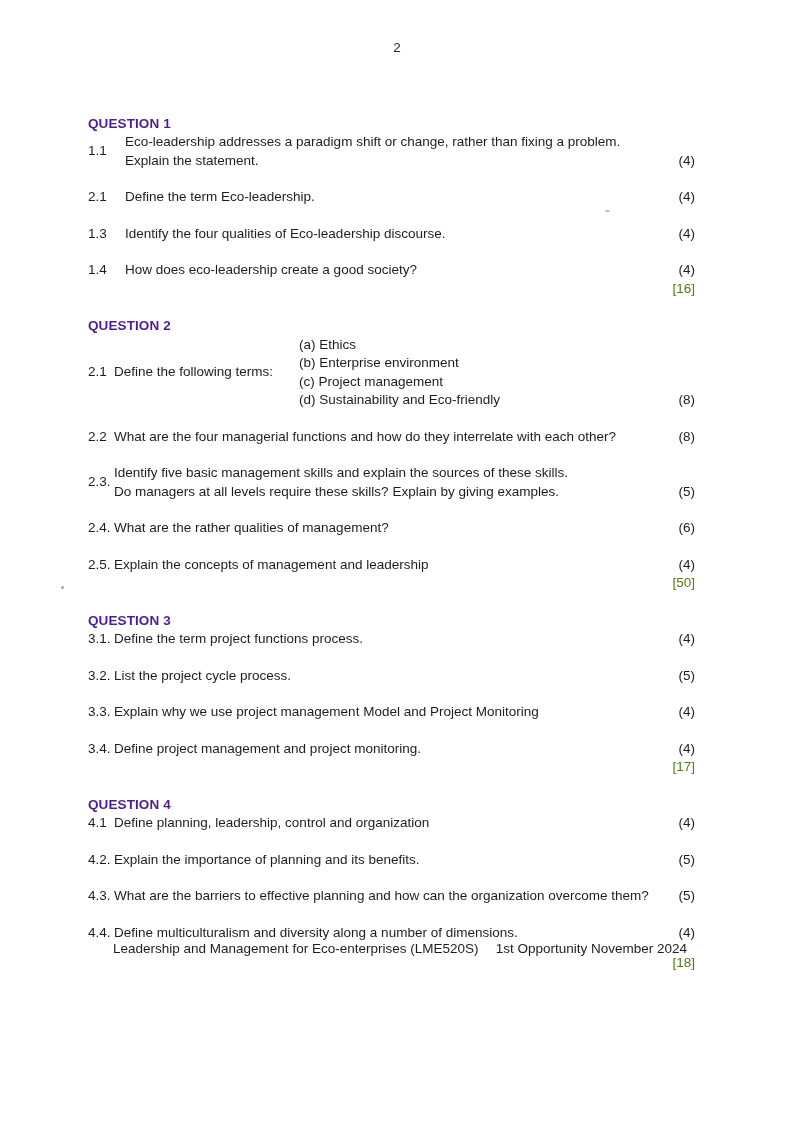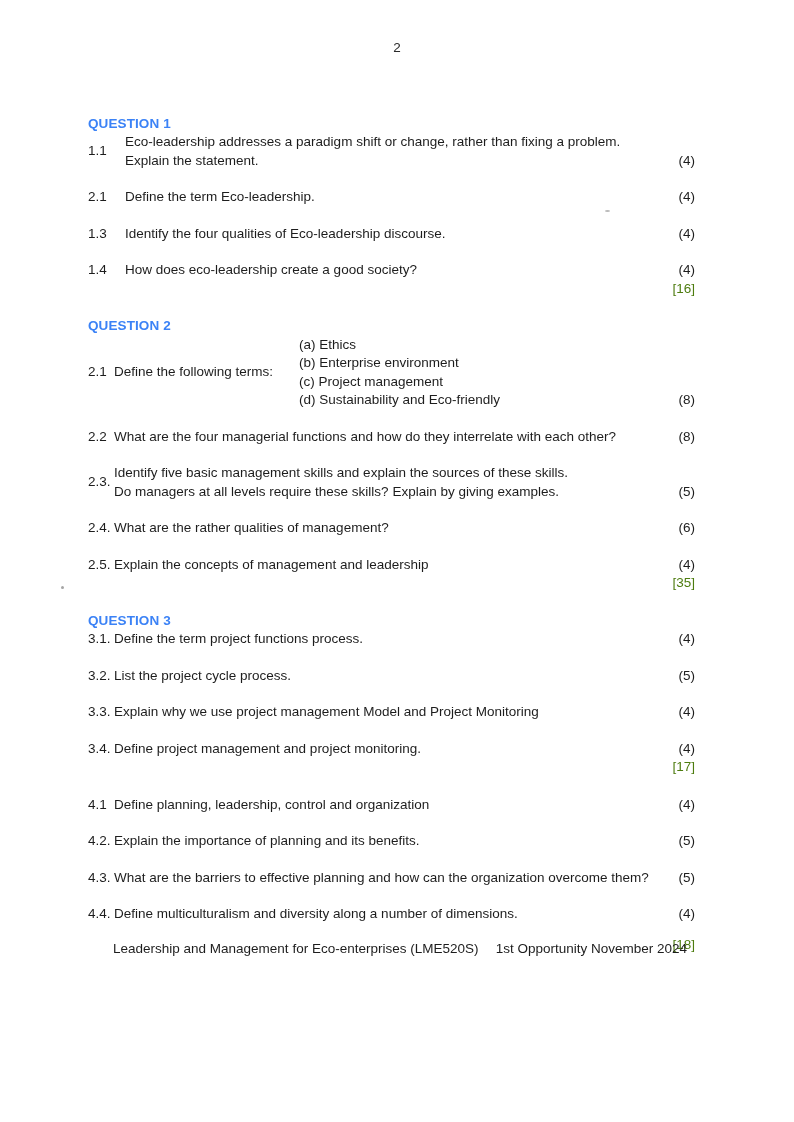--- a/index.html
+++ b/index.html
@@ -24,21 +24,21 @@
   }
   .content{
     margin-top:57px;
     padding-left:88px;
     padding-right:99px; 
   }
   .section{margin-top:19px;}
   .section:first-child{margin-top:0;}
   .section-title{
     font-weight:bold;
-    color:#3b82f6;
+    color:#4c1d95;
     letter-spacing:.1px;
   }
   .item{
     display:flex;
     align-items:center;
     margin-top:18px;
   }
   .item.first{margin-top:0;}
   .num{flex:0 0 26px;}
   .section-q1 .num{flex:0 0 37px;}
@@ -160,21 +160,21 @@
       </div>
 
       <div class="item">
         <span class="num">2.5.</span>
         <div class="lines">
           <div class="line">Explain the concepts of management and leadership</div>
         </div>
         <span class="marks">(4)</span>
       </div>
 
-      <div class="total-row">[35]</div>
+      <div class="total-row">[50]</div>
     </div>
 
     <div class="section">
       <div class="section-title">QUESTION 3</div>
 
       <div class="item first">
         <span class="num">3.1.</span>
         <div class="lines">
           <div class="line">Define the term project functions process.</div>
         </div>
@@ -202,20 +202,21 @@
         <div class="lines">
           <div class="line">Define project management and project monitoring.</div>
         </div>
         <span class="marks">(4)</span>
       </div>
 
       <div class="total-row">[17]</div>
     </div>
 
     <div class="section">
+      <div class="section-title">QUESTION 4</div>
 
       <div class="item first">
         <span class="num">4.1</span>
         <div class="lines">
           <div class="line">Define planning, leadership, control and organization</div>
         </div>
         <span class="marks">(4)</span>
       </div>
 
       <div class="item">

